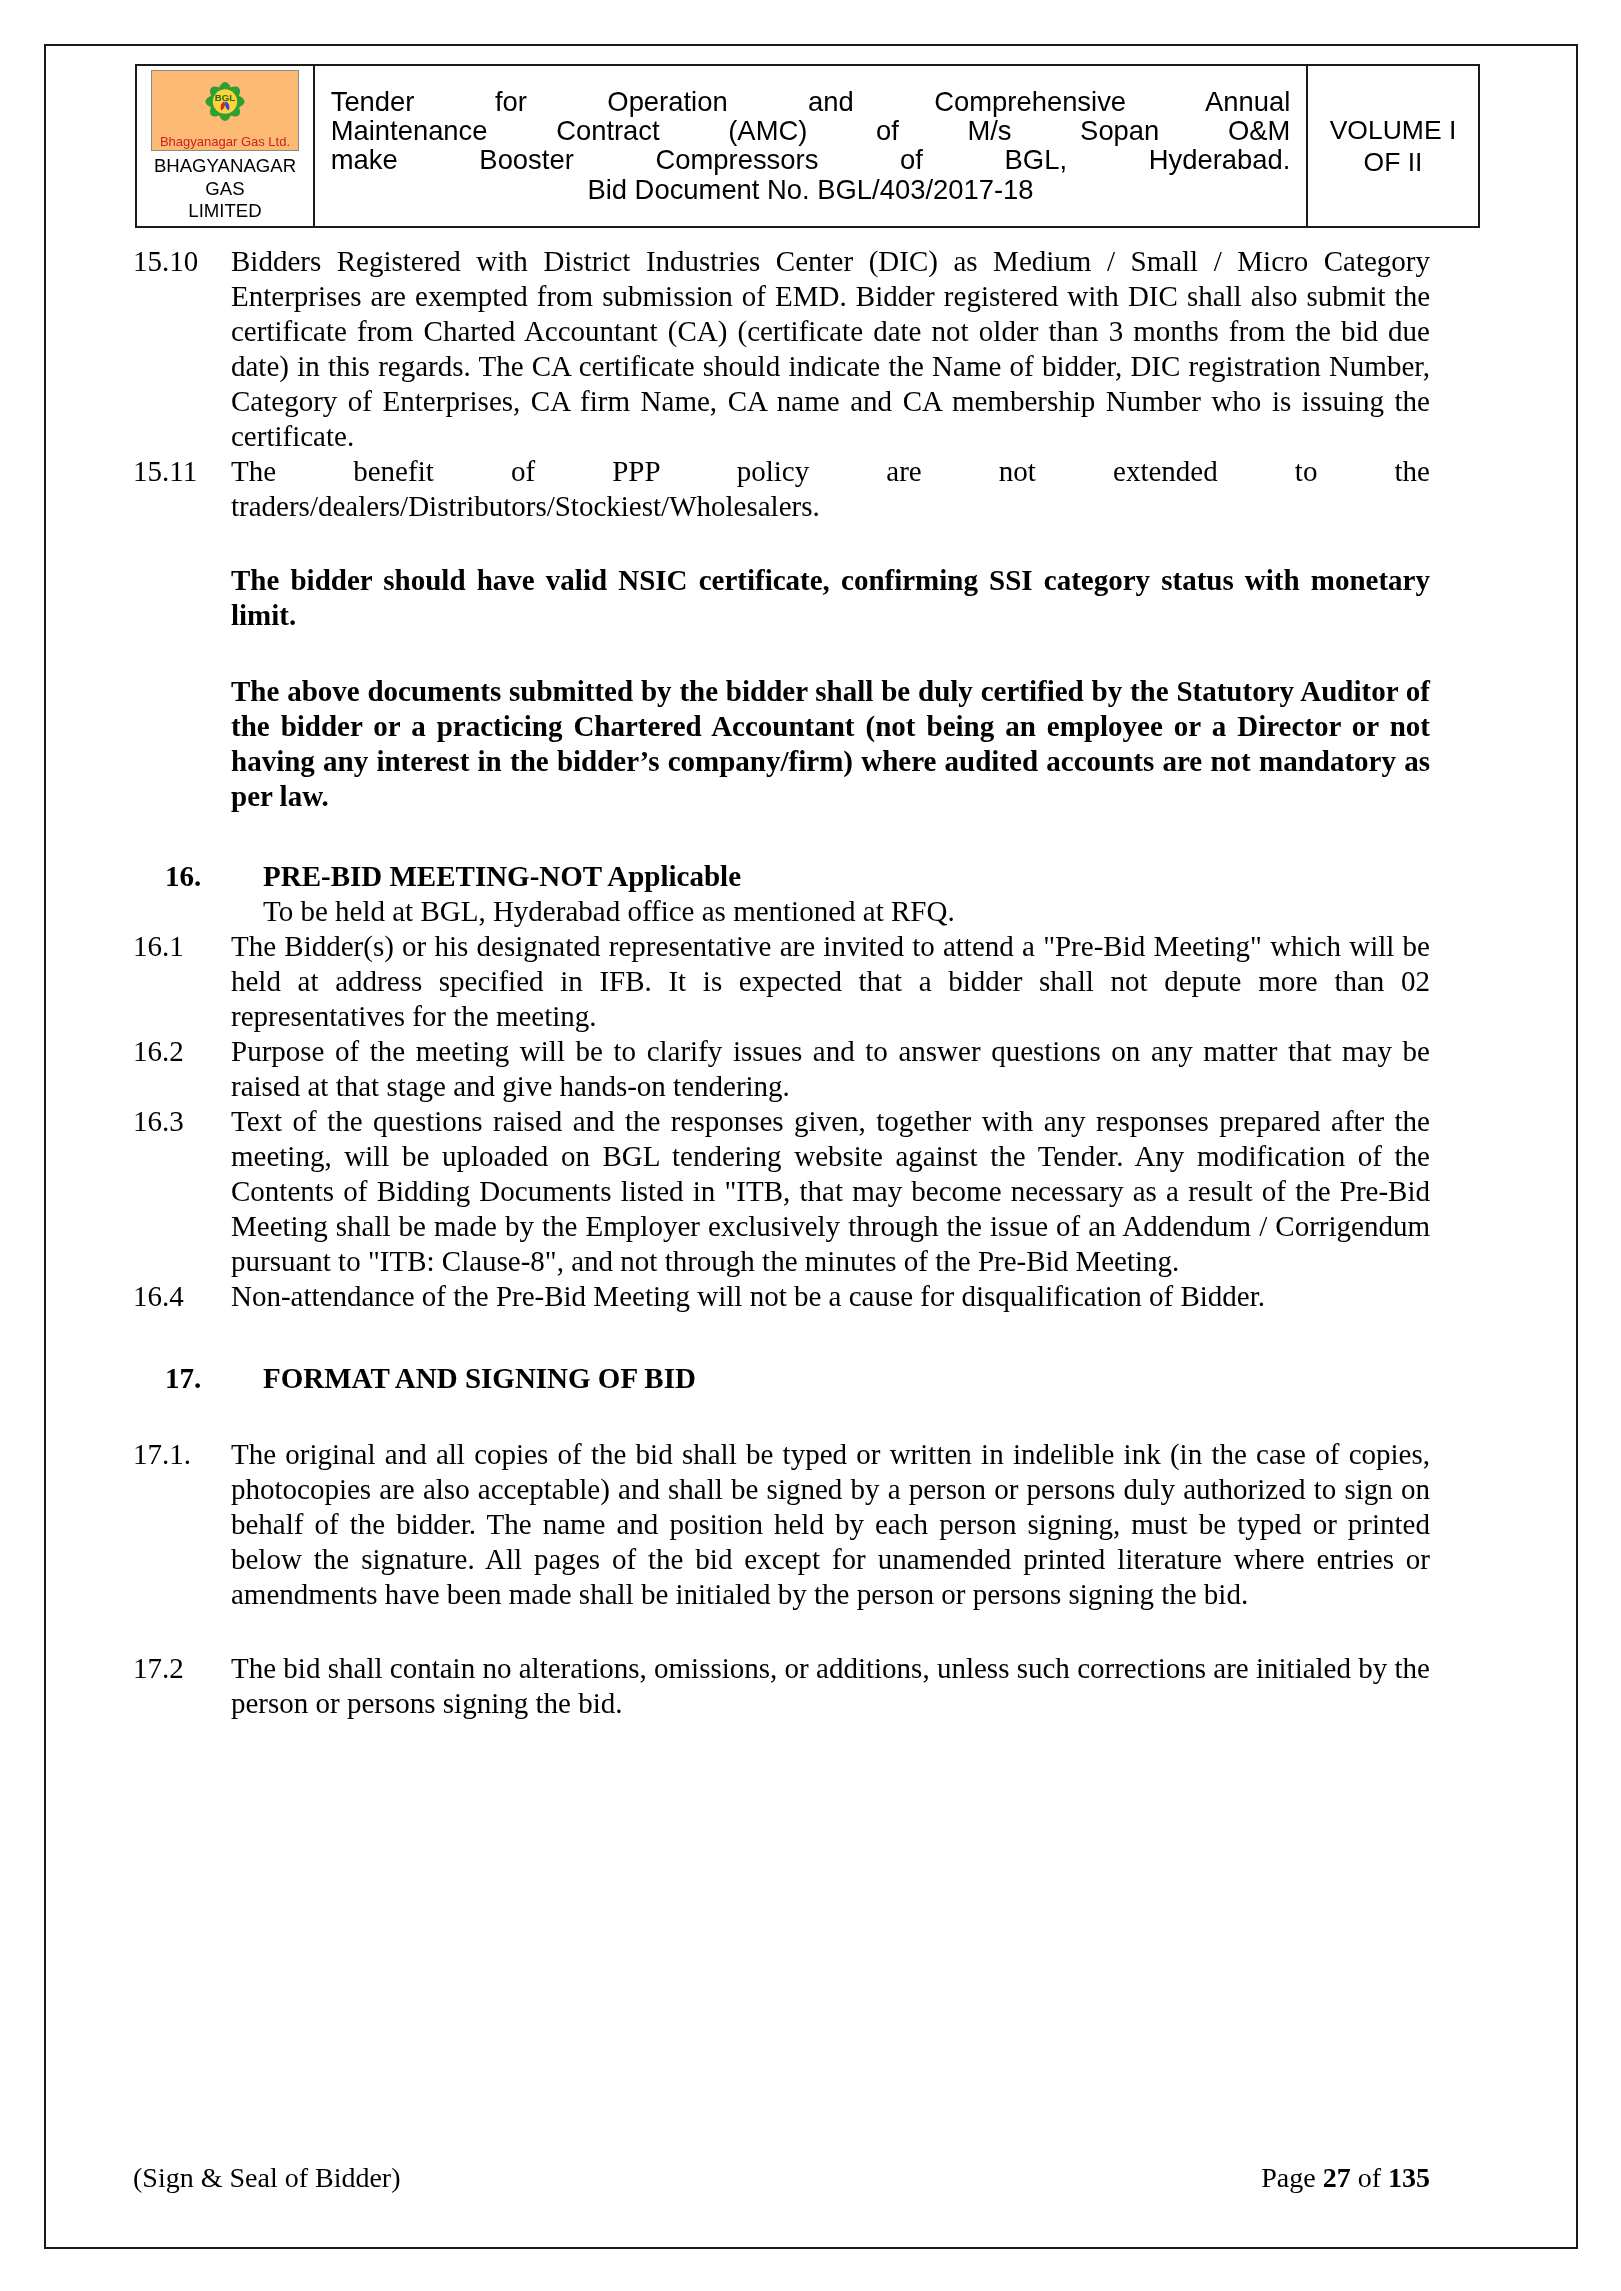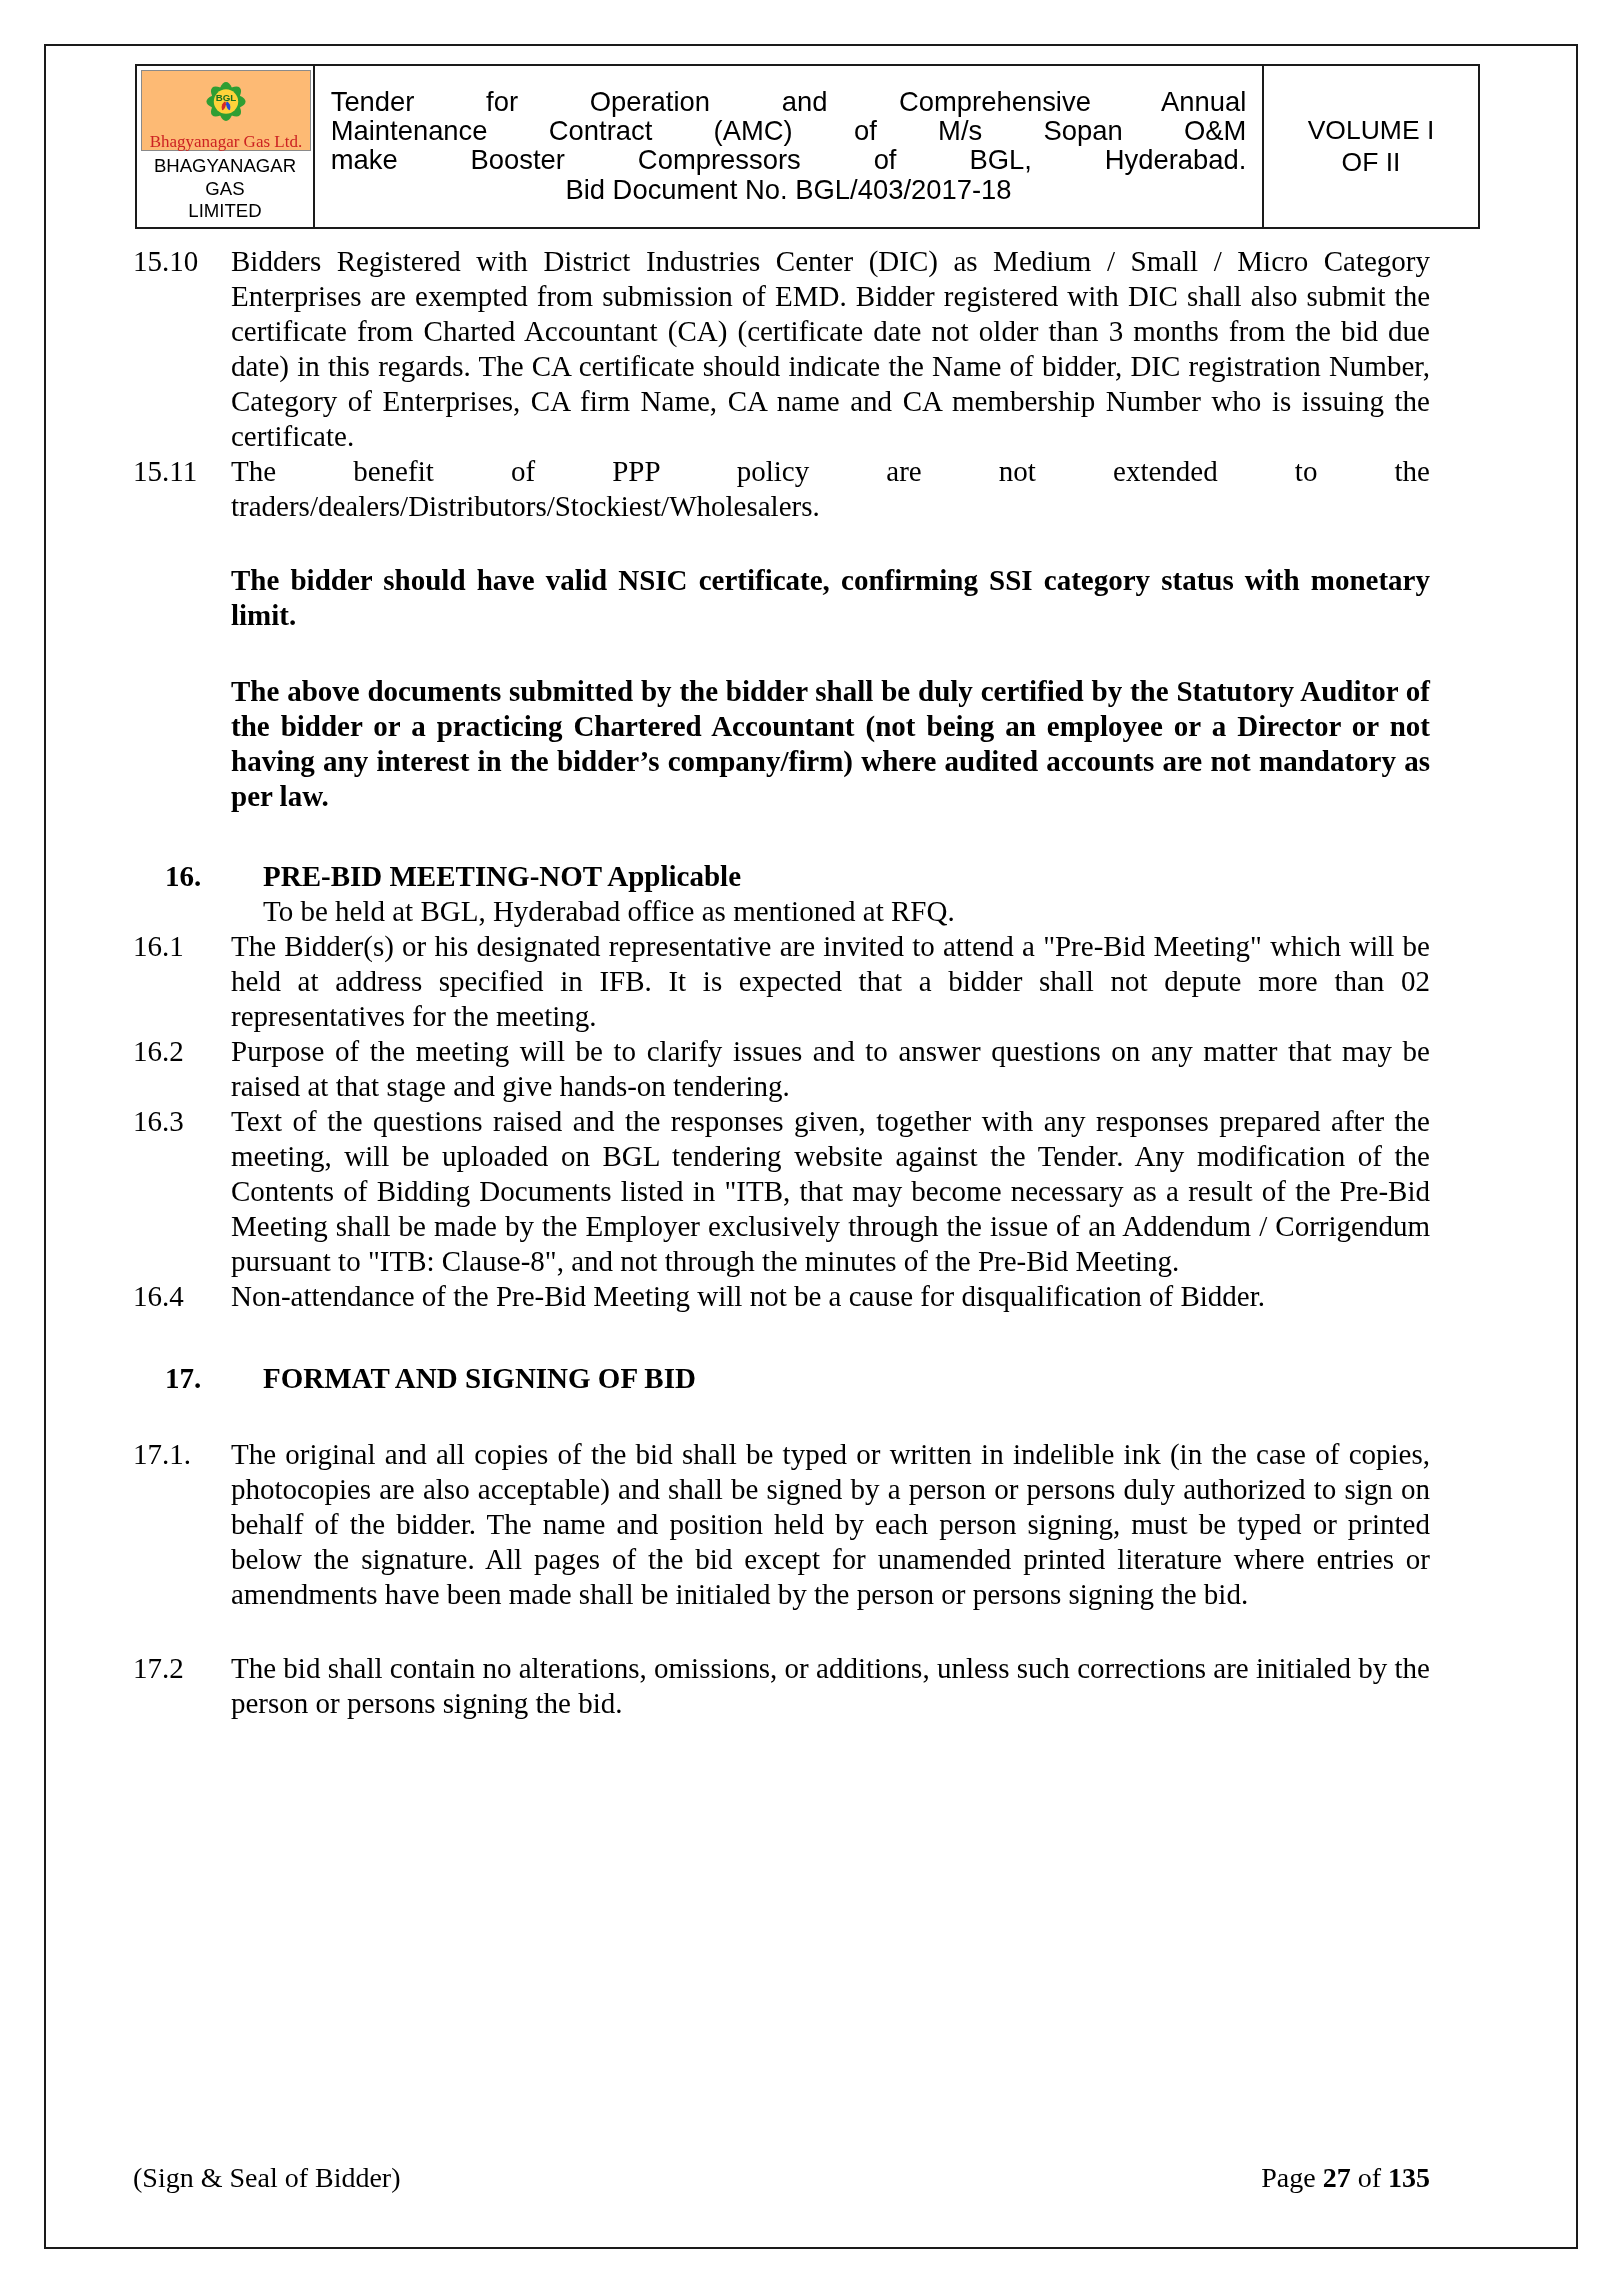--- a/index.html
+++ b/index.html
@@ -23,33 +23,33 @@
   .hdr {
     border-collapse: collapse;
     table-layout: fixed;
     width: 1345px;
     margin: 17.6px 0 0 89px;
   }
   .hdr td { border: 2px solid #1a1a1a; vertical-align: middle; }
   .cell-logo { width: 178px; text-align: center; padding: 4.9px 3.9px 3.9px; }
   .cell-title { padding: 5.9px 15.7px 5.9px; }
   .cell-vol {
-    width: 216px; text-align: center;
+    width: 172px; text-align: center;
     font-family: "Liberation Sans", sans-serif;
     font-size: 26.5px; line-height: 32px;
   }
   .logo-box {
     display: inline-block;
     border: 1px solid #8a8a8a;
     padding: 2px 7.8px 1px;
     background: #fdba74;
   }
   .logo-caption {
-    font-family: Liberation Serif, serif;
-    font-size: 17px; line-height: 12.7px;
+    font-family: Liberation Sans, sans-serif;
+    font-size: 13px; line-height: 12.7px;
     color: #cc2222;
     white-space: nowrap;
   }
   .org-name {
     font-family: "Liberation Sans", sans-serif;
     font-size: 18.6px; line-height: 22.5px;
     margin-top: 3.9px;
   }
   .title-line {
     font-family: "Liberation Sans", sans-serif;

